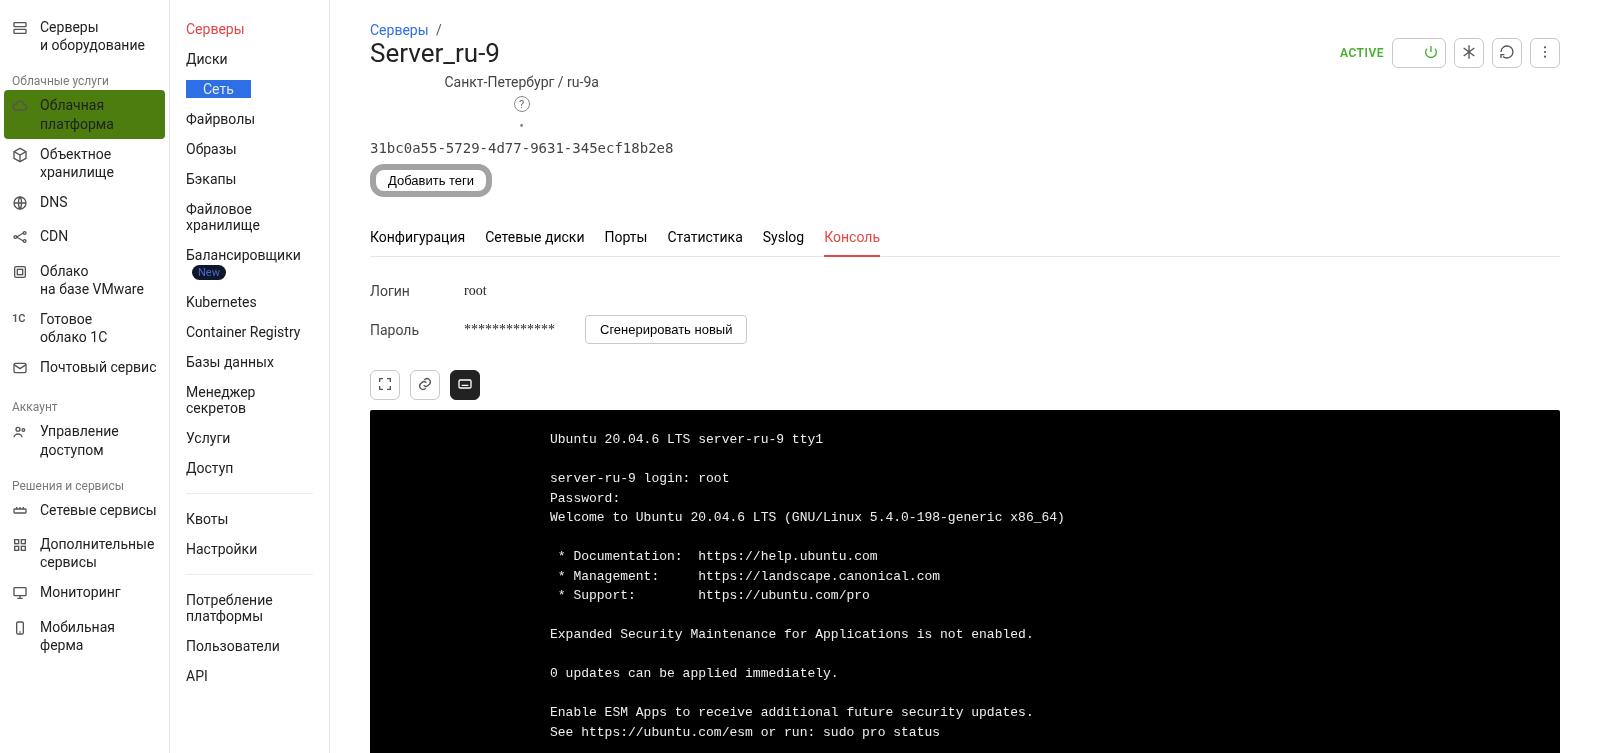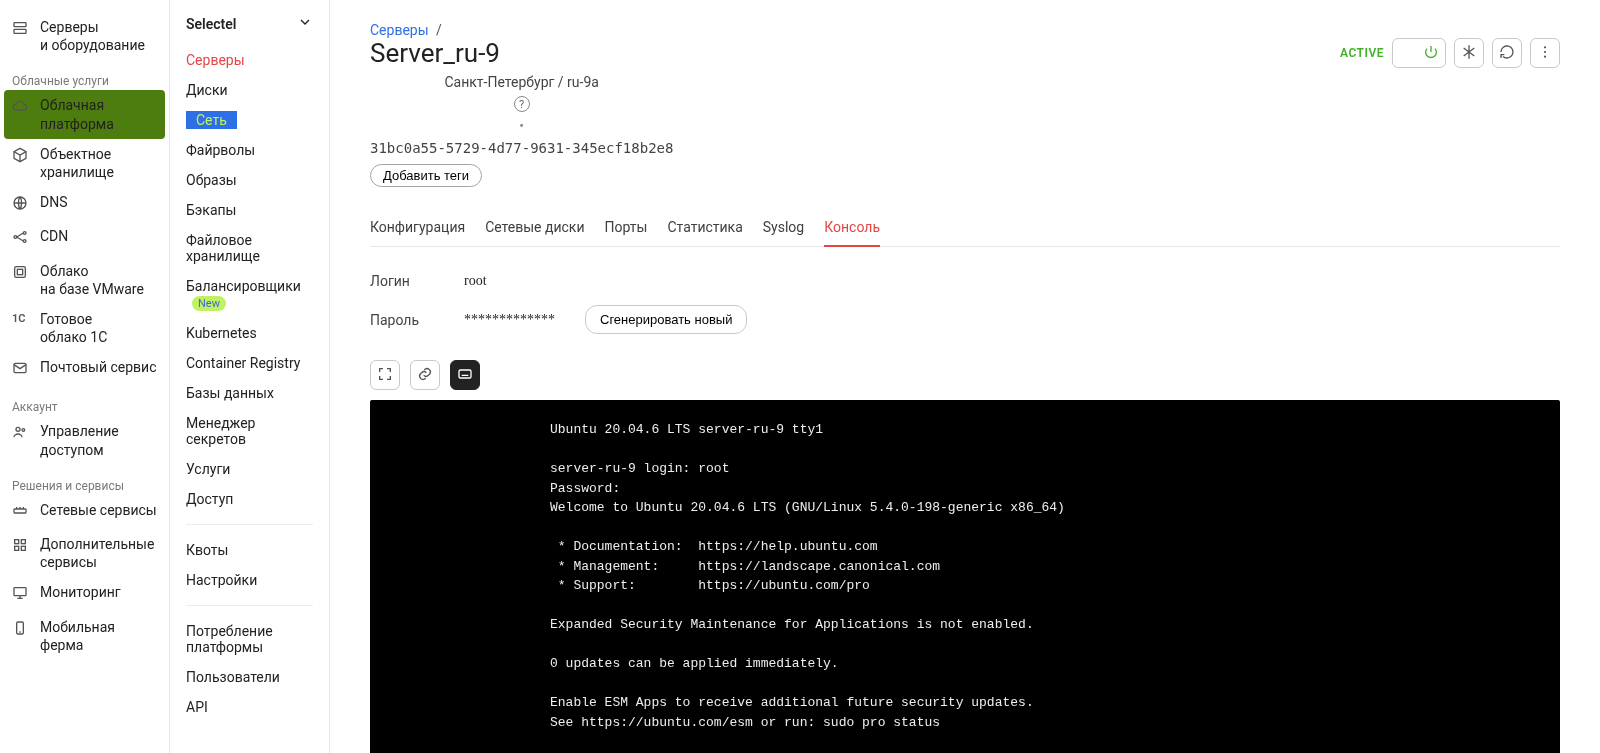--- a/index.html
+++ b/index.html
@@ -61,24 +61,24 @@
     font-weight: 600;
   }
   .ss-item {
     padding: 7px 16px;
     cursor: pointer;
     color: #222;
     font-size: 14px;
   }
   .ss-item.active-red { color: #e64545; }
   .ss-item.selected { }
-  .ss-item.selected span.sel-bg { background: #2f6fe6; color: #bef264; padding: 1px 10px; }
+  .ss-item.selected span.sel-bg { background: #2f6fe6; color: #e5e5e5; padding: 1px 17px; }
   .ss-badge {
     display: inline-block;
-    background: #bef264;
+    background: #0f172a;
     color: #4a66c9;
     font-size: 11px;
     padding: 1px 6px;
     border-radius: 8px;
     margin-left: 6px;
   }
   .ss-divider { border-top: 1px solid #ececec; margin: 10px 16px; }
   
   .main {
     flex: 1;
@@ -91,53 +91,53 @@
   .header-row { display: flex; justify-content: space-between; align-items: flex-start; }
   .page-title { font-size: 26px; font-weight: 400; margin-bottom: 6px; }
   .subline { color: #444; font-size: 14px; display: flex; align-items: center; gap: 6px; flex-wrap: wrap; flex-direction: column; }
   .subline .dot { color: #888; margin: 0 4px; }
   .help-icon {
     display: inline-flex; width: 16px; height: 16px; border: 1px solid #888;
     border-radius: 50%; align-items: center; justify-content: center;
     font-size: 11px; color: #666;
   }
   .tag-btn {
-    border: 1px solid #a3a3a3; border-radius: 14px; background: #fff;
+    border: 6px solid #a3a3a3; border-radius: 14px; background: #fff;
     padding: 3px 12px; font-size: 13px; cursor: pointer; margin-top: 8px;
   }
   .header-actions { display: flex; align-items: center; gap: 8px; }
   .status-badge { color: #43b02a; font-weight: 600; font-size: 12px; letter-spacing: 0.5px; margin-right: 0; }
   .icon-btn {
     width: 30px; height: 30px; border: 1px solid #c9c9c9; border-radius: 6px;
     background: #fff; display: inline-flex; align-items: center; justify-content: center;
     cursor: pointer; color: #555;
   }
   .toggle-slot {
     width: 54px; height: 30px; border: 1px solid #c9c9c9; border-radius: 6px;
     display: inline-flex; align-items: center; justify-content: flex-end; padding: 0 6px;
     color: #43b02a;
   }
   
   .tabs {
     display: flex; gap: 20px; margin-top: 22px;
     border-bottom: 1px solid #e6e6e6;
   }
   .tab {
-    padding: 10px 0; cursor: pointer; color: #404040; font-size: 14px;
+    padding: 10px 0; cursor: pointer; color: #000000; font-size: 14px;
     border-bottom: 2px solid transparent; margin-bottom: -1px;
   }
   .tab.active { color: #e64545; border-bottom-color: #e64545; }
   
   .kv-rows { margin-top: 18px; }
   .kv-row { display: flex; align-items: center; gap: 24px; padding: 8px 0; font-size: 14px; }
   .kv-label { width: 70px; color: #444; }
   .kv-value { font-family: Liberation Serif, serif; }
   .gen-btn {
     border: 1px solid #c9c9c9; background: #fff; padding: 6px 14px;
-    border-radius: 12px; cursor: pointer; font-size: 13px; margin-left: 6px;
+    border-radius: 4px; cursor: pointer; font-size: 13px; margin-left: 6px;
   }
   
   .term-toolbar { display: flex; gap: 10px; margin-top: 18px; }
   .term-toolbar .icon-btn.active { background: #222; color: #fff; border-color: #222; }
   
   .terminal {
     margin-top: 10px; background: #000; color: #eee;
     font-family: "Courier New", monospace; font-size: 13px;
     padding: 20px 28px 30px 180px; line-height: 1.5;
     border-radius: 2px; min-height: 390px; white-space: pre;
@@ -277,28 +277,20 @@
             <rect x="7" y="3" width="10" height="18" rx="2"></rect>
             <path d="M11 18h2"></path>
           </svg>
       </span>
       <span>Мобильная ферма</span>
     </div>
 
   </nav>
 
   <nav class="sidebar-secondary">
-    <div class="ss-header">
-      <span>Selectel</span>
-      <span>
-        <svg viewBox="0 0 24 24" fill="none" stroke="currentColor" stroke-width="2" width="14" height="14">
-            <path d="M6 9l6 6 6-6"></path>
-          </svg>
-      </span>
-    </div>
     <div class="ss-item active-red"><span>Серверы</span></div>
     <div class="ss-item"><span>Диски</span></div>
     <div class="ss-item selected"><span class="sel-bg">Сеть</span></div>
     <div class="ss-item"><span>Файрволы</span></div>
     <div class="ss-item"><span>Образы</span></div>
     <div class="ss-item"><span>Бэкапы</span></div>
     <div class="ss-item"><span>Файловое хранилище</span></div>
     <div class="ss-item">
       <span>Балансировщики</span>
       <span class="ss-badge">New</span>

